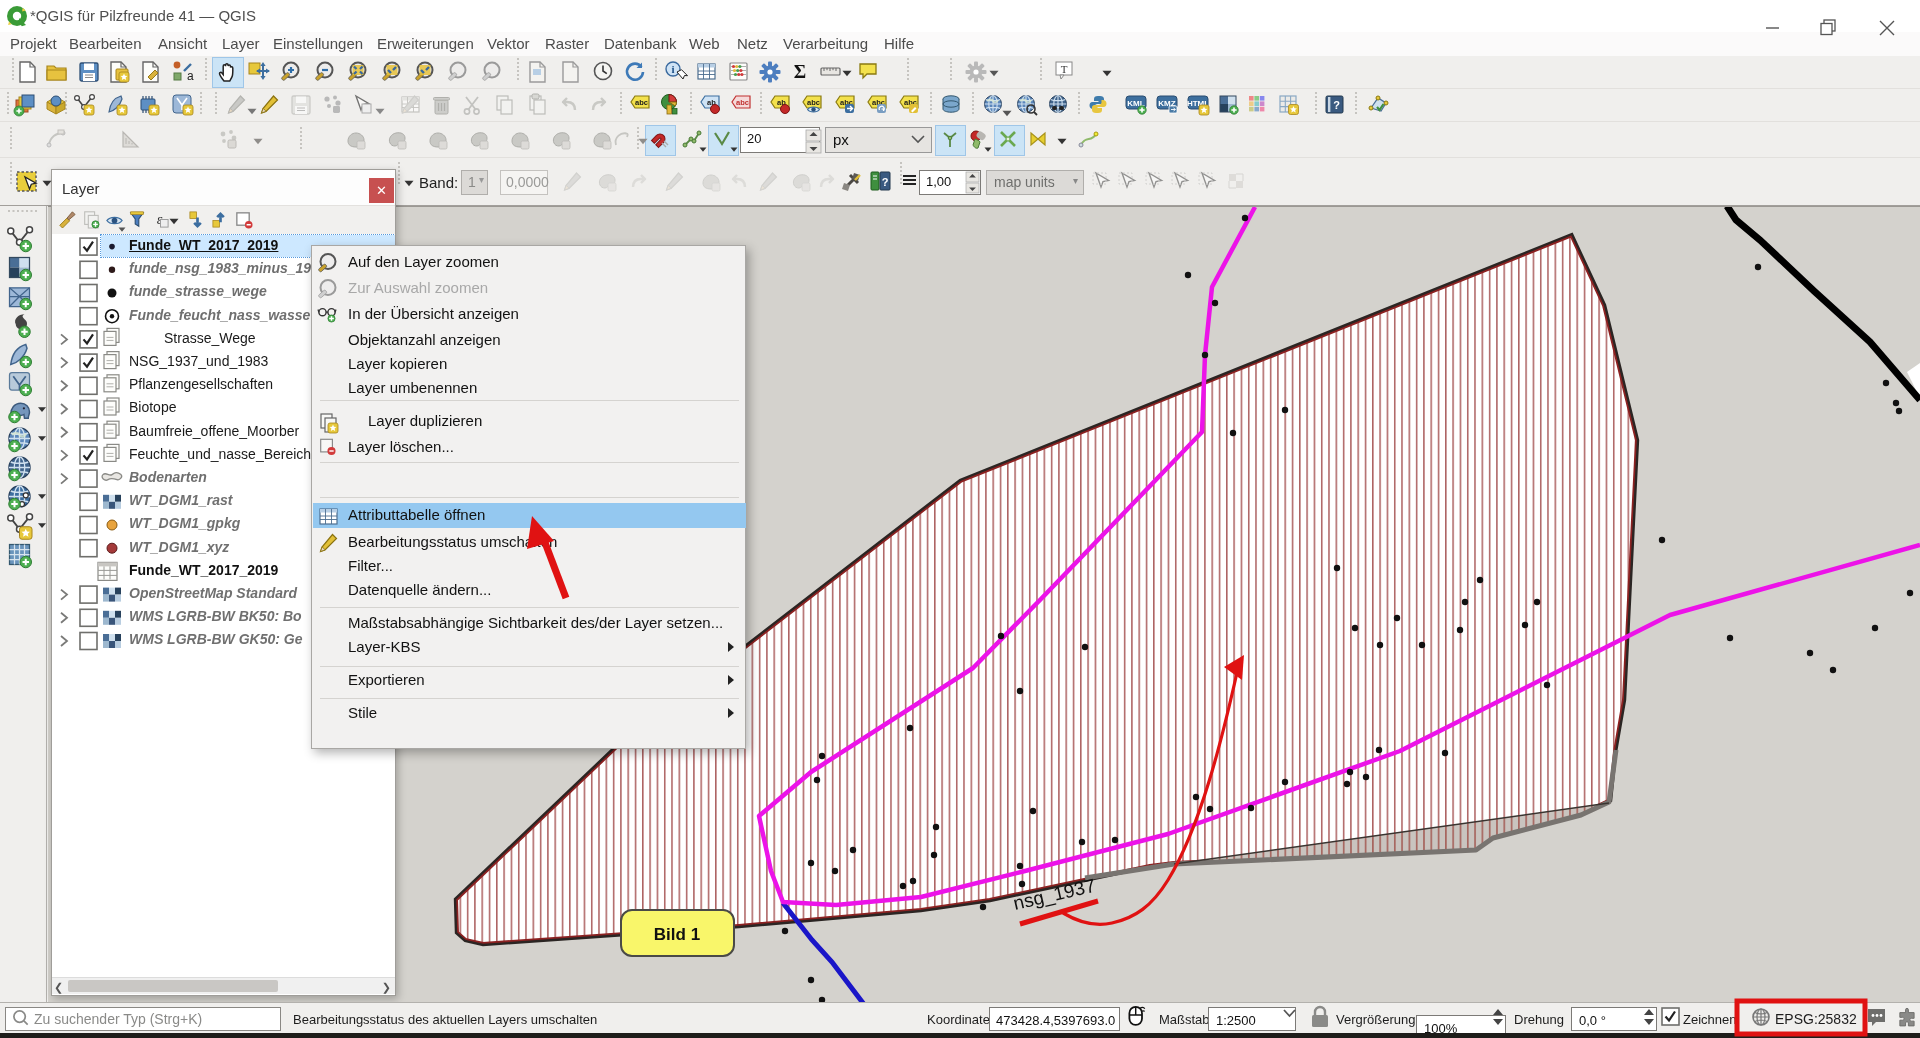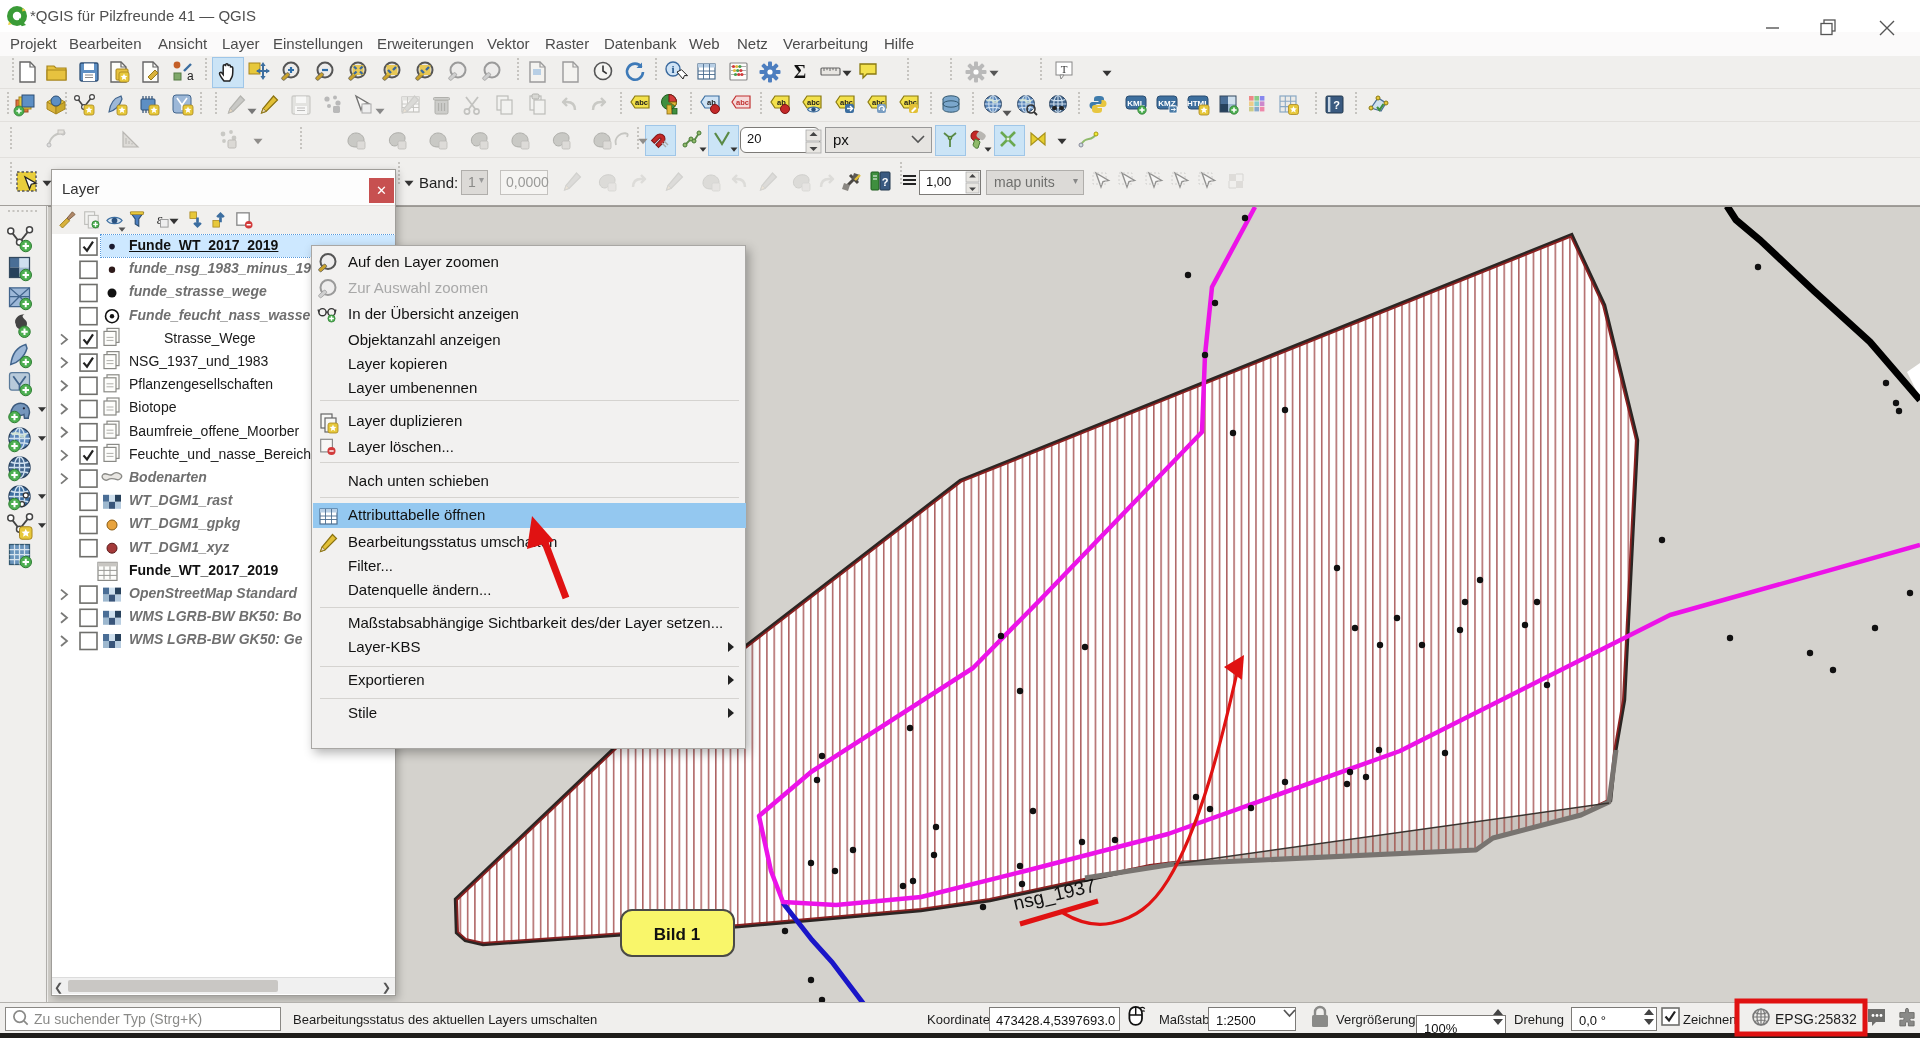--- a/index.html
+++ b/index.html
@@ -75,21 +75,21 @@
 <div class="vsep" style="left:637px;top:127px"></div>
 <div class="vsep" style="left:10px;top:162px"></div>
 <div class="vsep" style="left:398px;top:162px"></div>
 <div class="vsep" style="left:900px;top:162px"></div>
 <div class="abs" style="left:0;top:88px;width:1920px;border-top:1px solid #e2e0dd"></div>
 <div class="abs" style="left:0;top:121px;width:1920px;border-top:1px solid #e2e0dd"></div>
 <div class="abs" style="left:0;top:157px;width:1920px;border-top:1px solid #e2e0dd"></div>
 <div class="tbtn-on" style="left:212px;top:57px;width:32px;height:31px"></div>
 <div class="tbtn-on" style="left:645px;top:125px;width:31px;height:31px"></div>
 <div class="tbtn-on" style="left:708px;top:125px;width:31px;height:31px"></div>
-<div class="sbx" style="left:740px;top:127px;width:80px;height:26px;border-radius:6px;">
+<div class="sbx" style="left:740px;top:127px;width:80px;height:26px;">
     <span style="position:absolute;left:6px;top:3px">20</span>
   </div>
 <div class="abs" style="left:825px;top:127px;width:107px;height:26px;background:#e6e4e1;border:1px solid #999;font-size:15px;color:#111">
     <span style="position:absolute;left:7px;top:3px">px</span>
   </div>
 <div class="tbtn-on" style="left:935px;top:125px;width:31px;height:31px"></div>
 <div class="tbtn-on" style="left:994px;top:125px;width:31px;height:31px"></div>
 <div class="abs" style="left:419px;top:174px;font-size:15px;color:#222">Band:</div>
 <div class="abs" style="left:461px;top:170px;width:27px;height:25px;background:#dcdad7;border:1px solid #b0aeab;color:#8a8a88;font-size:14px">
     <span style="position:absolute;left:6px;top:3px">1</span>
@@ -411,30 +411,27 @@
     <div class="mi" style="top:81.5px;">
       <span class="txt" style="color:#121212">Objektanzahl anzeigen</span>
     </div>
     <div class="mi" style="top:105.5px;">
       <span class="txt" style="color:#121212">Layer kopieren</span>
     </div>
     <div class="mi" style="top:129.5px;">
       <span class="txt" style="color:#121212">Layer umbenennen</span>
     </div>
     <div class="msep" style="top:154px"></div>
-    <div class="mi" style="top:163.0px;">
+    <div class="mi" style="top:163.0px;margin-left:20px;">
       <span class="txt" style="color:#121212">Layer duplizieren</span>
     </div>
     <div class="mi" style="top:188.5px;">
       <span class="txt" style="color:#121212">Layer löschen...</span>
     </div>
     <div class="msep" style="top:216px"></div>
-    <div class="mi" style="top:223.0px;">
-      <span class="txt" style="color:#121212">Nach unten schieben</span>
-    </div>
     <div class="msep" style="top:251px"></div>
     <div class="mi" style="top:257.0px;background:#94c8f0;">
       <span class="txt" style="color:#121212">Attributtabelle öffnen</span>
     </div>
     <div class="mi" style="top:283.5px;">
       <span class="txt" style="color:#121212">Bearbeitungsstatus umschalten</span>
     </div>
     <div class="mi" style="top:307.5px;">
       <span class="txt" style="color:#121212">Filter...</span>
     </div>

